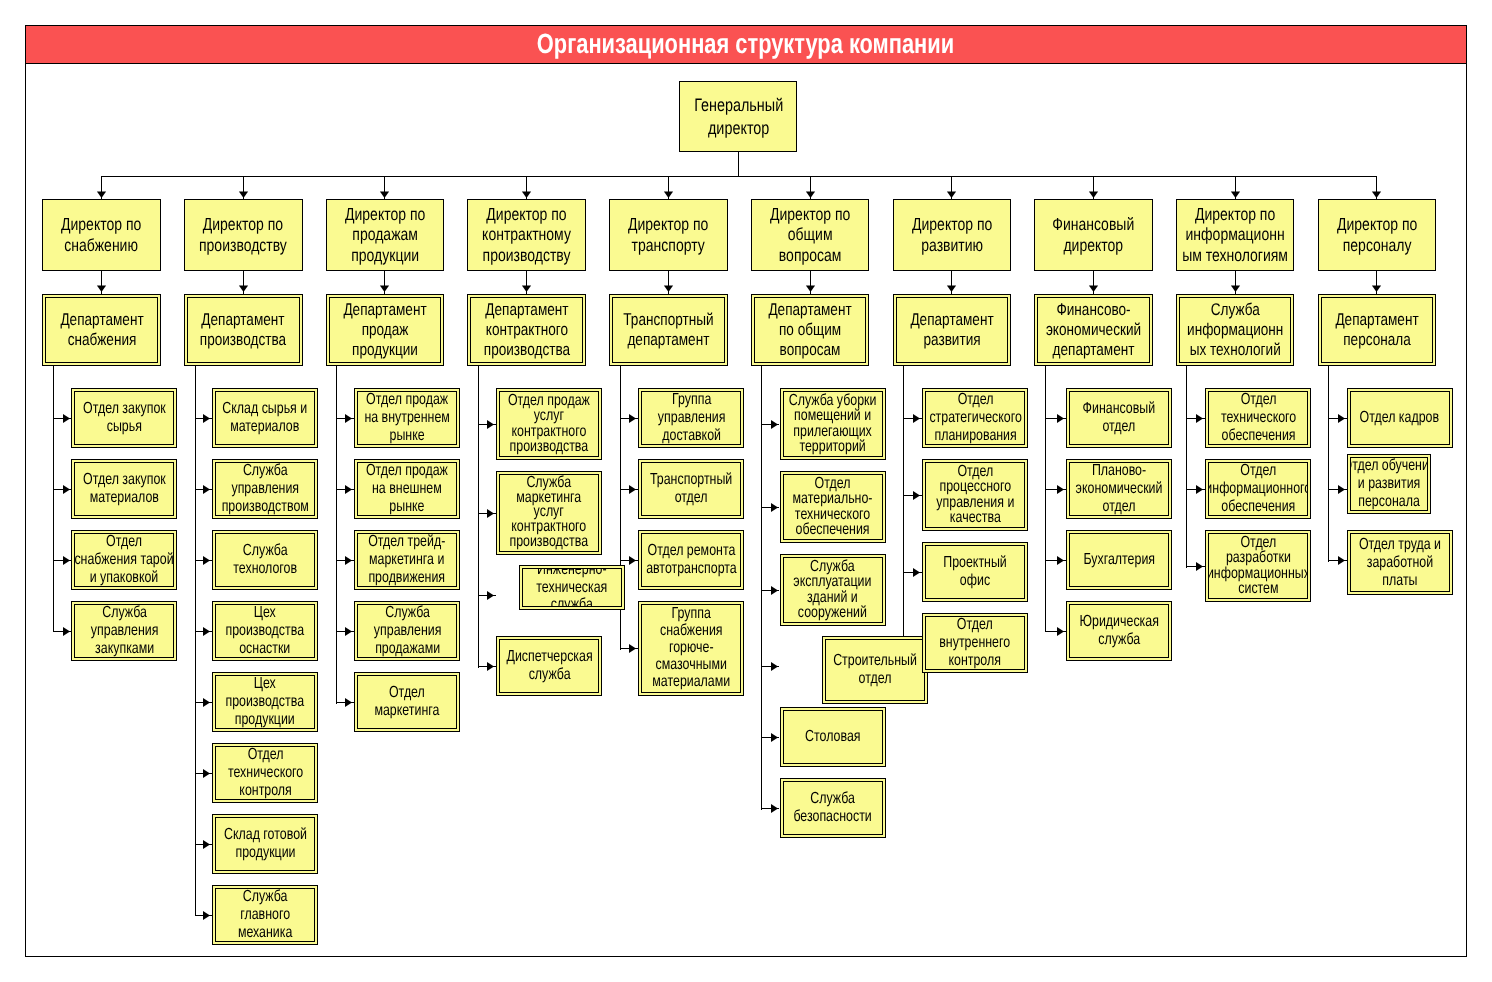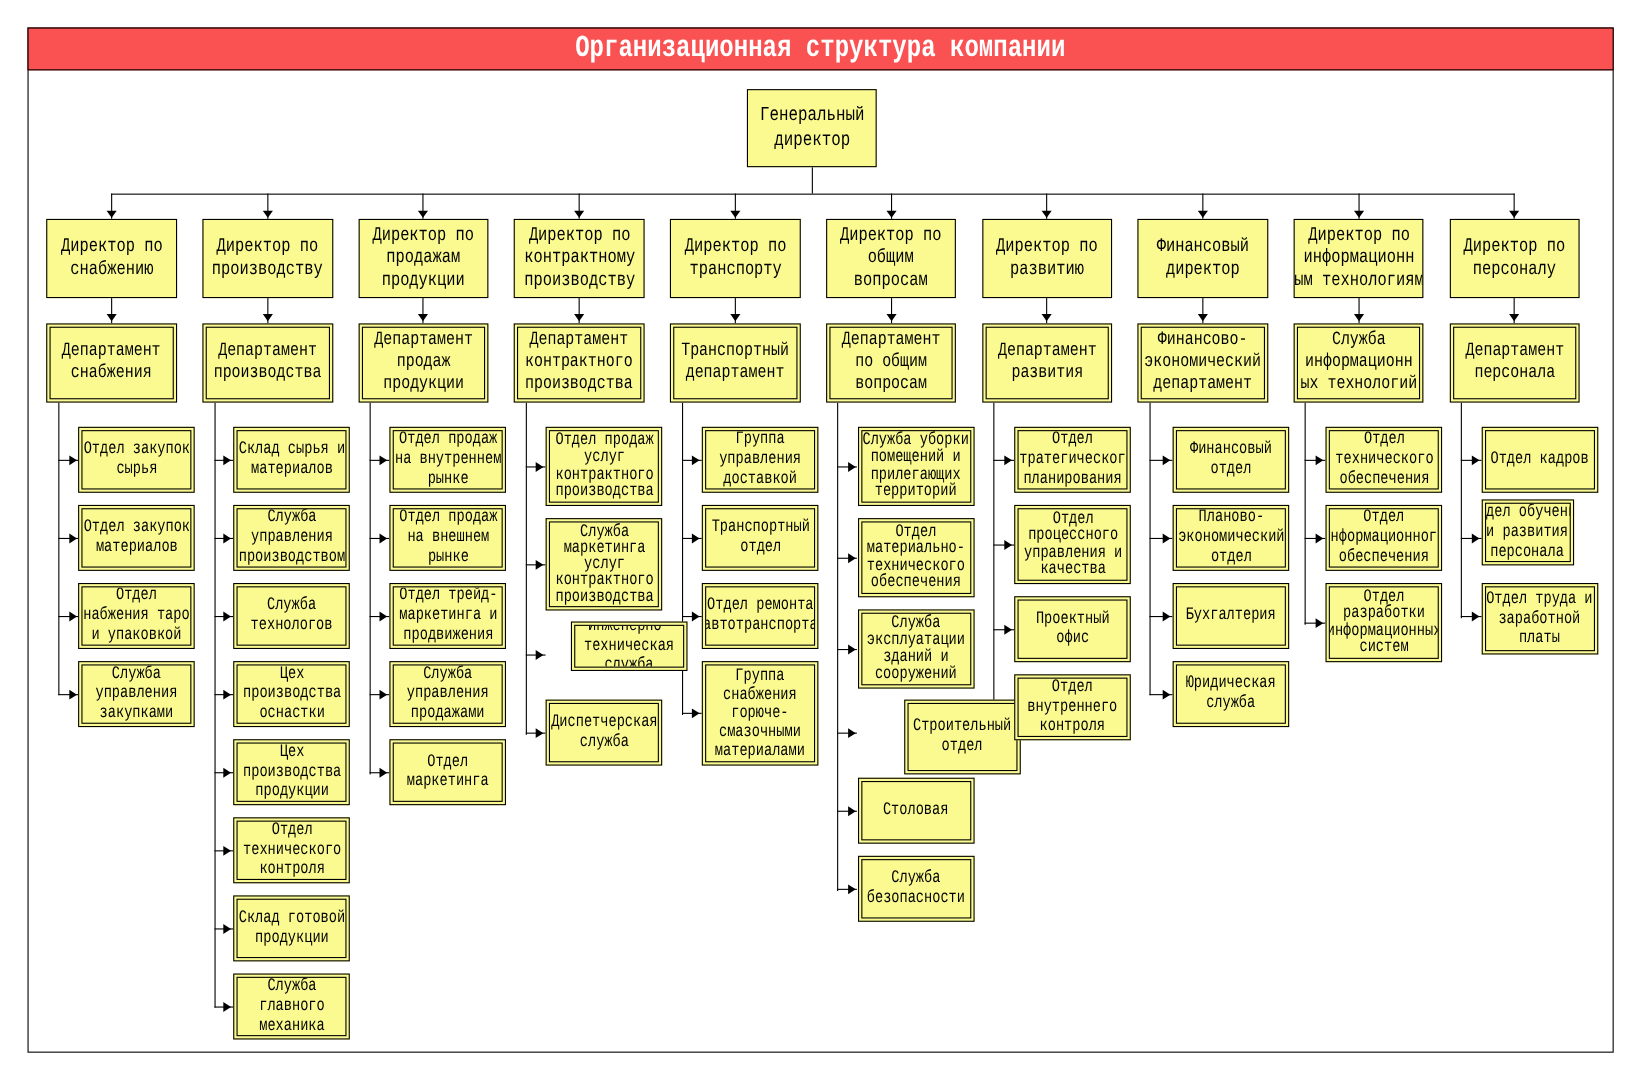--- a/index.html
+++ b/index.html
@@ -1,20 +1,20 @@
 <!DOCTYPE html>
 <html><head>
 <meta charset="utf-8">
 <title>Организационная структура компании</title>
 <style>
   html,body{margin:0;padding:0;background:#ffffff;}
   body{width:1492px;height:982px;overflow:hidden;
        font-family:"Liberation Sans",sans-serif;
        -webkit-font-smoothing:antialiased;text-rendering:geometricPrecision;}
-  #stage{position:relative;width:1492px;height:982px;font-family:Liberation Mono, monospace;}
+  #stage{position:relative;width:1492px;height:982px;}
   #frame{position:absolute;box-sizing:border-box;border:1px solid #000;background:#fff;
          left:25px;top:25px;width:1441.5px;height:932px;}
   #titlebar{position:absolute;box-sizing:border-box;border:1px solid #000;
             display:flex;align-items:center;justify-content:center;
             left:25px;top:25px;width:1441.5px;height:38.5px;background:#FA5252;}
   #titletext{font-weight:bold;color:#FFFFFF;white-space:nowrap;display:block;
              font-size:28px;transform:scaleX(0.78);}
   svg#wires{position:absolute;left:0;top:0;width:1492px;height:982px;pointer-events:none;}
   svg#wires rect, svg#wires polygon{fill:#000000;}
   .node{position:absolute;box-sizing:border-box;border:1px solid #000;background:#FAFA91;

